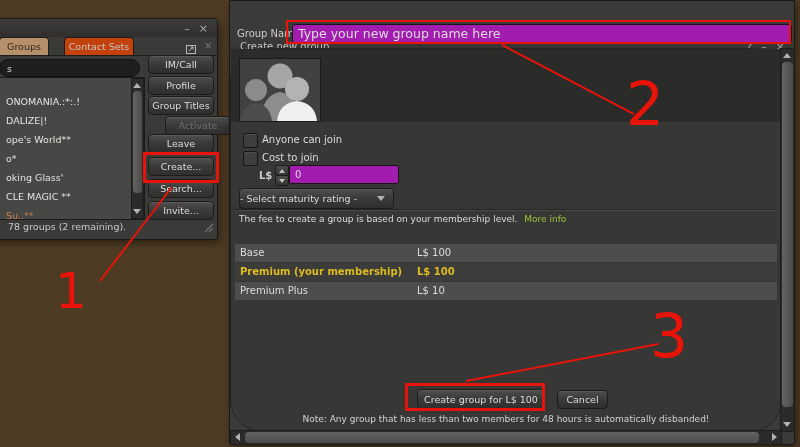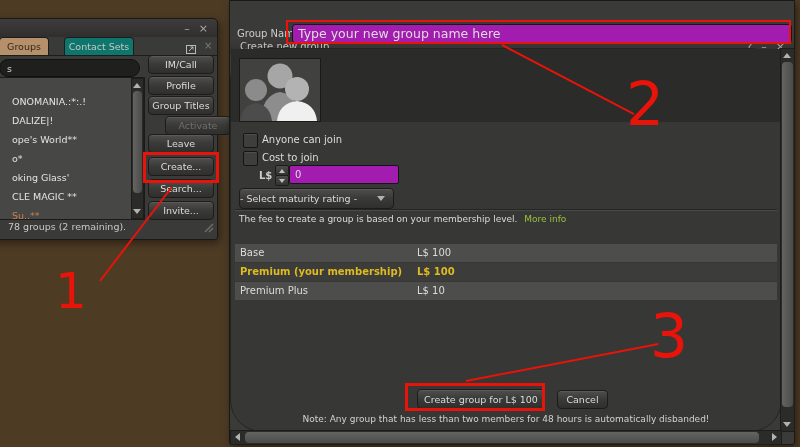--- a/index.html
+++ b/index.html
@@ -19,27 +19,27 @@
   
   .btn{background:linear-gradient(#504f4d,#3a3a38 48%,#302f2d);
     border:1px solid #1c1c1a;border-radius:4px;color:#dcdcda;font-size:9.5px;
     display:flex;align-items:center;justify-content:center;
     box-shadow:inset 0 1px 0 rgba(255,255,255,.07);}
   .btn.disabled{color:#6f6f6d;}
   
   .tab{position:absolute;top:0;height:17px;border:1px solid #1c1c1a;border-bottom:none;
     border-radius:4px 4px 0 0;font-size:9.5px;display:flex;align-items:center;justify-content:center;}
   .tab.active{background:#b5906a;color:#33261a;}
-  .tab.inactive{background:#0f766e;color:#c6c6c4;text-align:center;}
+  .tab.inactive{background:#c2410c;color:#c6c6c4;text-align:center;}
   .filter-input{position:absolute;background:#1f1f1d;border:1px solid #111;
     border-radius:9px;color:#d6d6d4;font-size:9.5px;display:flex;align-items:center;
     padding-left:7px;}
   .group-list{position:absolute;background:#474745;border:1px solid #1b1b19;
     overflow:hidden;}
-  .list-item{height:19px;line-height:19px;padding-left:12px;color:#e3e3e1;
+  .list-item{height:19px;line-height:19px;padding-left:6px;color:#e3e3e1;
     font-size:9.5px;white-space:nowrap;}
   .list-item.partial{color:#c9824a;}
   
   .sb-track{position:absolute;background:#2b2b29;border:1px solid #1d1d1b;}
   .sb-thumb-v{position:absolute;left:1px;right:1px;border-radius:4px;
     background:linear-gradient(90deg,#646462,#4b4b49);}
   .sb-thumb-h{position:absolute;top:1px;bottom:1px;border-radius:4px;
     background:linear-gradient(#646462,#4b4b49);}
   .arr{width:0;height:0;position:absolute;}
   .arr-up{border-left:4px solid transparent;border-right:4px solid transparent;

